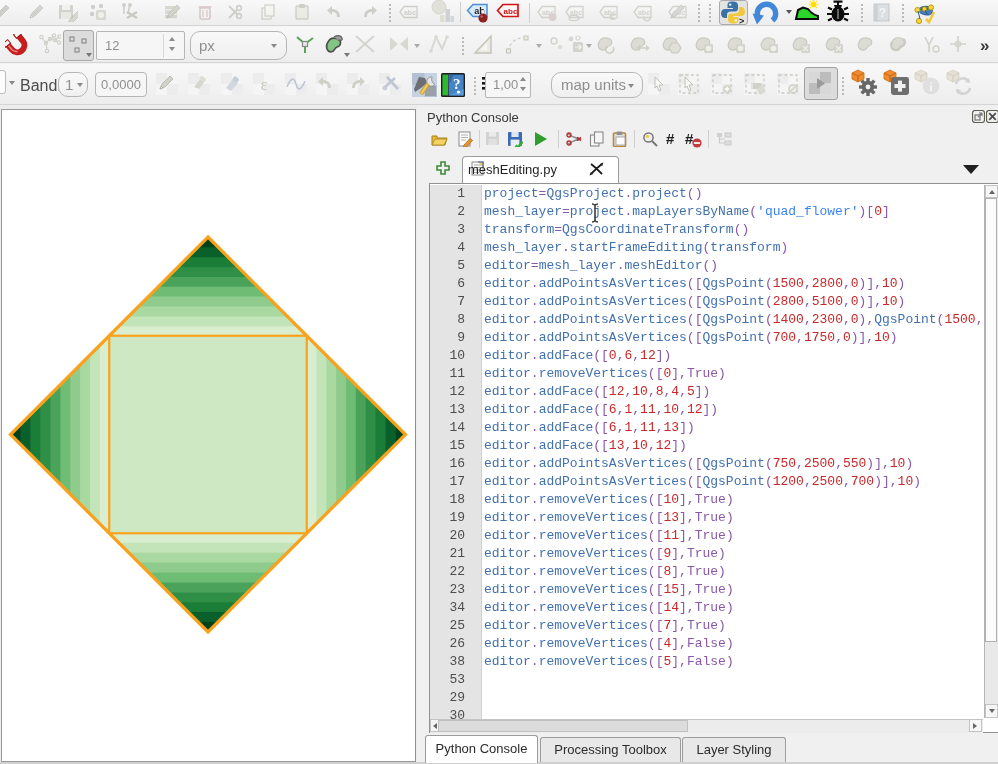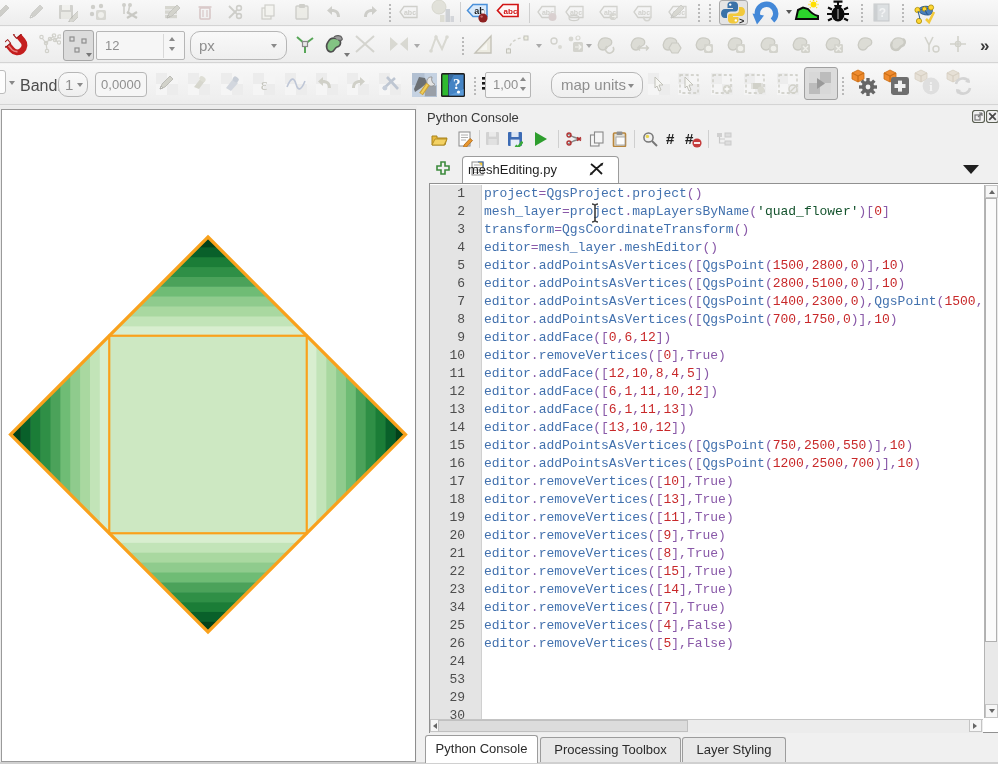--- a/index.html
+++ b/index.html
@@ -9,21 +9,21 @@
 .tbrow{position:absolute;left:0;width:998px;border-bottom:1px solid #d4d4d4;background:linear-gradient(#f8f8f8,#ededed)}
 #canvaswrap{position:absolute;left:0;top:106px;width:417px;height:658px;background:#ececec}
 #canvas{position:absolute;left:1px;top:3px;width:415px;height:653px;background:#ffffff;border:1px solid #9a9a9a;border-right:1px solid #8e8e8e}
 #console{position:absolute;left:417px;top:106px;width:581px;height:658px;background:#f0f0f0}
 #ctitle{position:absolute;left:10px;top:4px;font-size:13px;color:#383838}
 #editor{position:absolute;left:429px;top:183px;width:569px;height:550px;background:#ffffff;border:1px solid #919191;border-right:none;overflow:hidden}
 #gutter{position:absolute;left:0;top:1px;width:52px;height:548px;background:#e4e4e4;border-right:1px solid #d0d0d0}
 .gl{height:18px;line-height:18px;font-family:"Liberation Mono",monospace;font-size:13px;color:#4d4d4d;text-align:right;padding-right:16px}
 #codearea{position:absolute;left:54px;top:1px;width:513px;height:548px}
 .cl{height:18px;line-height:18px;font-family:"Liberation Mono",monospace;font-size:13px;white-space:pre}
-.i{color:#4271ae}.o{color:#8959a8}.n{color:#c82829}.s{color:#14532d}.k{color:#8959a8}
+.i{color:#4271ae}.o{color:#8959a8}.n{color:#c82829}.s{color:#3b82f6}.k{color:#8959a8}
 .spin{position:absolute;background:#f6f6f6;border:1px solid #b6b6b6;border-radius:2px;color:#8f8f8f;font-size:13px}
 .combo{position:absolute;background:linear-gradient(#f9f9f9,#efefef);border:1px solid #b6b6b6;border-radius:10px;color:#8f8f8f;font-size:15px}
 .uparr{width:0;height:0;border-left:3.5px solid transparent;border-right:3.5px solid transparent;border-bottom:4px solid #8a8a8a}
 .dnarr{width:0;height:0;border-left:3.5px solid transparent;border-right:3.5px solid transparent;border-top:4px solid #8a8a8a}
 .tab{position:absolute;font-size:13px;color:#2b2b2b;border:1px solid #9c9c9c;border-bottom:none;border-radius:3px 3px 0 0;background:#e8e8e8}
 
 </style></head><body>
 <div id="tb">
 <div class="tbrow" style="top:0;height:26px"></div>
 <div class="tbrow" style="top:27px;height:36px"></div>
@@ -699,29 +699,30 @@
 <div class="gl">17</div>
 <div class="gl">18</div>
 <div class="gl">19</div>
 <div class="gl">20</div>
 <div class="gl">21</div>
 <div class="gl">22</div>
 <div class="gl">23</div>
 <div class="gl">34</div>
 <div class="gl">25</div>
 <div class="gl">26</div>
-<div class="gl">24</div>
+<div class="gl">38</div>
 <div class="gl">53</div>
 <div class="gl">29</div>
 <div class="gl">30</div>
     </div>
     <div id="codearea">
       <div class="cl"><span class="i">project</span><span class="o">=</span><span class="i">QgsProject</span><span class="o">.</span><span class="i">project</span><span class="o">()</span></div>
 <div class="cl"><span class="i">mesh_layer</span><span class="o">=</span><span class="i">project</span><span class="o">.</span><span class="i">mapLayersByName</span><span class="o">(</span><span class="s">'quad_flower'</span><span class="o">)[</span><span class="n">0</span><span class="o">]</span></div>
 <div class="cl"><span class="i">transform</span><span class="o">=</span><span class="i">QgsCoordinateTransform</span><span class="o">()</span></div>
+<div class="cl"><span class="i">mesh_layer</span><span class="o">.</span><span class="i">startFrameEditing</span><span class="o">(</span><span class="i">transform</span><span class="o">)</span></div>
 <div class="cl"><span class="i">editor</span><span class="o">=</span><span class="i">mesh_layer</span><span class="o">.</span><span class="i">meshEditor</span><span class="o">()</span></div>
 <div class="cl"><span class="i">editor</span><span class="o">.</span><span class="i">addPointsAsVertices</span><span class="o">([</span><span class="i">QgsPoint</span><span class="o">(</span><span class="n">1500</span><span class="o">,</span><span class="n">2800</span><span class="o">,</span><span class="n">0</span><span class="o">)],</span><span class="n">10</span><span class="o">)</span></div>
 <div class="cl"><span class="i">editor</span><span class="o">.</span><span class="i">addPointsAsVertices</span><span class="o">([</span><span class="i">QgsPoint</span><span class="o">(</span><span class="n">2800</span><span class="o">,</span><span class="n">5100</span><span class="o">,</span><span class="n">0</span><span class="o">)],</span><span class="n">10</span><span class="o">)</span></div>
 <div class="cl"><span class="i">editor</span><span class="o">.</span><span class="i">addPointsAsVertices</span><span class="o">([</span><span class="i">QgsPoint</span><span class="o">(</span><span class="n">1400</span><span class="o">,</span><span class="n">2300</span><span class="o">,</span><span class="n">0</span><span class="o">),</span><span class="i">QgsPoint</span><span class="o">(</span><span class="n">1500</span><span class="o">,</span><span class="n">2750</span></div>
 <div class="cl"><span class="i">editor</span><span class="o">.</span><span class="i">addPointsAsVertices</span><span class="o">([</span><span class="i">QgsPoint</span><span class="o">(</span><span class="n">700</span><span class="o">,</span><span class="n">1750</span><span class="o">,</span><span class="n">0</span><span class="o">)],</span><span class="n">10</span><span class="o">)</span></div>
 <div class="cl"><span class="i">editor</span><span class="o">.</span><span class="i">addFace</span><span class="o">([</span><span class="n">0</span><span class="o">,</span><span class="n">6</span><span class="o">,</span><span class="n">12</span><span class="o">])</span></div>
 <div class="cl"><span class="i">editor</span><span class="o">.</span><span class="i">removeVertices</span><span class="o">([</span><span class="n">0</span><span class="o">],</span><span class="k">True</span><span class="o">)</span></div>
 <div class="cl"><span class="i">editor</span><span class="o">.</span><span class="i">addFace</span><span class="o">([</span><span class="n">12</span><span class="o">,</span><span class="n">10</span><span class="o">,</span><span class="n">8</span><span class="o">,</span><span class="n">4</span><span class="o">,</span><span class="n">5</span><span class="o">])</span></div>
 <div class="cl"><span class="i">editor</span><span class="o">.</span><span class="i">addFace</span><span class="o">([</span><span class="n">6</span><span class="o">,</span><span class="n">1</span><span class="o">,</span><span class="n">11</span><span class="o">,</span><span class="n">10</span><span class="o">,</span><span class="n">12</span><span class="o">])</span></div>
 <div class="cl"><span class="i">editor</span><span class="o">.</span><span class="i">addFace</span><span class="o">([</span><span class="n">6</span><span class="o">,</span><span class="n">1</span><span class="o">,</span><span class="n">11</span><span class="o">,</span><span class="n">13</span><span class="o">])</span></div>

